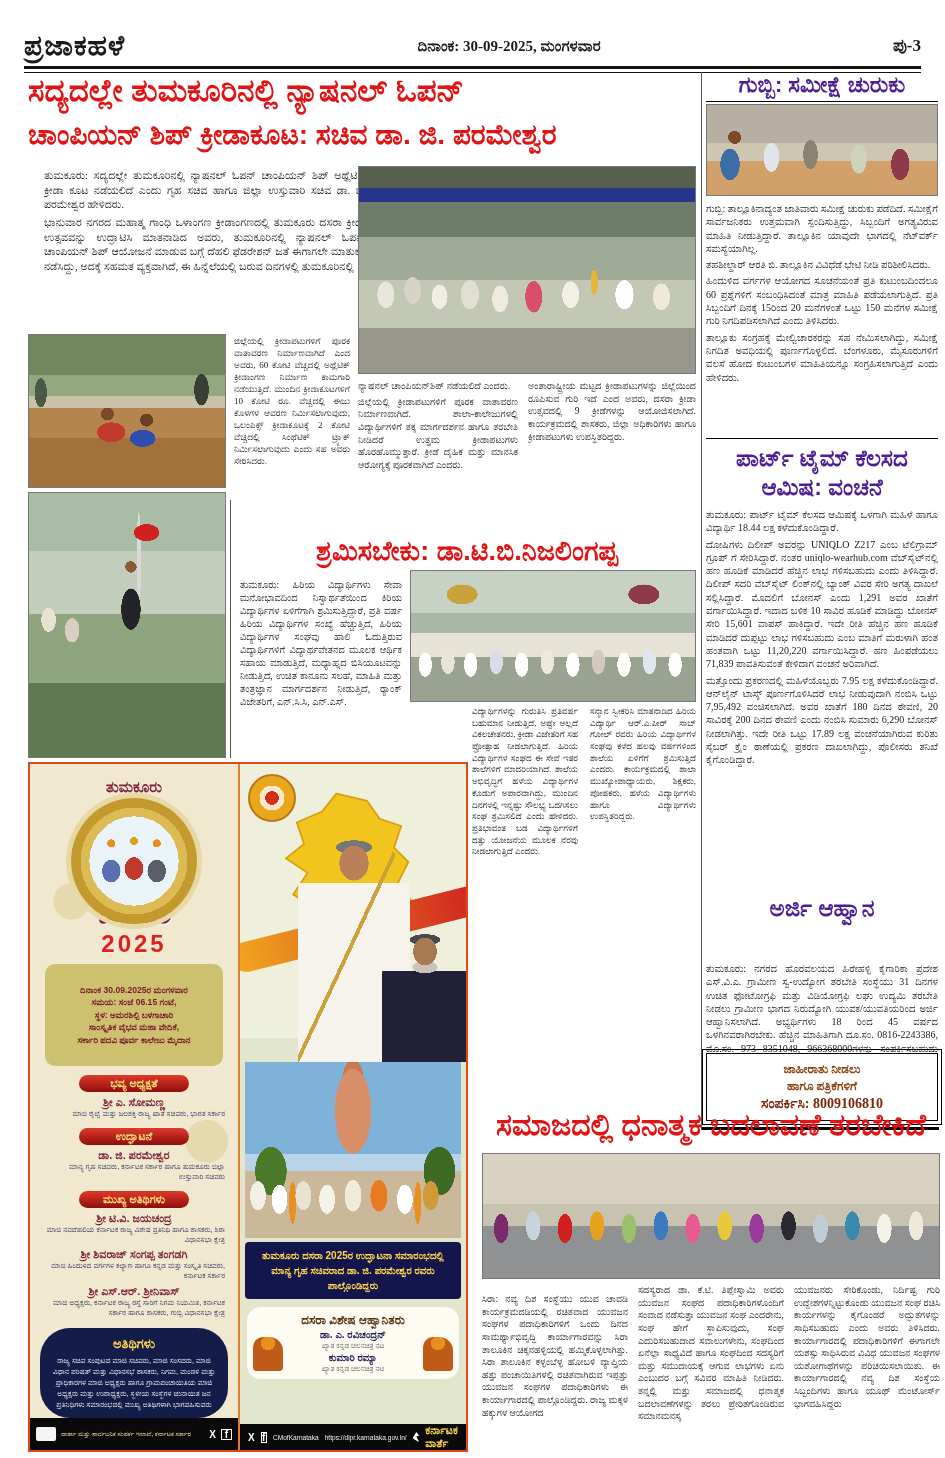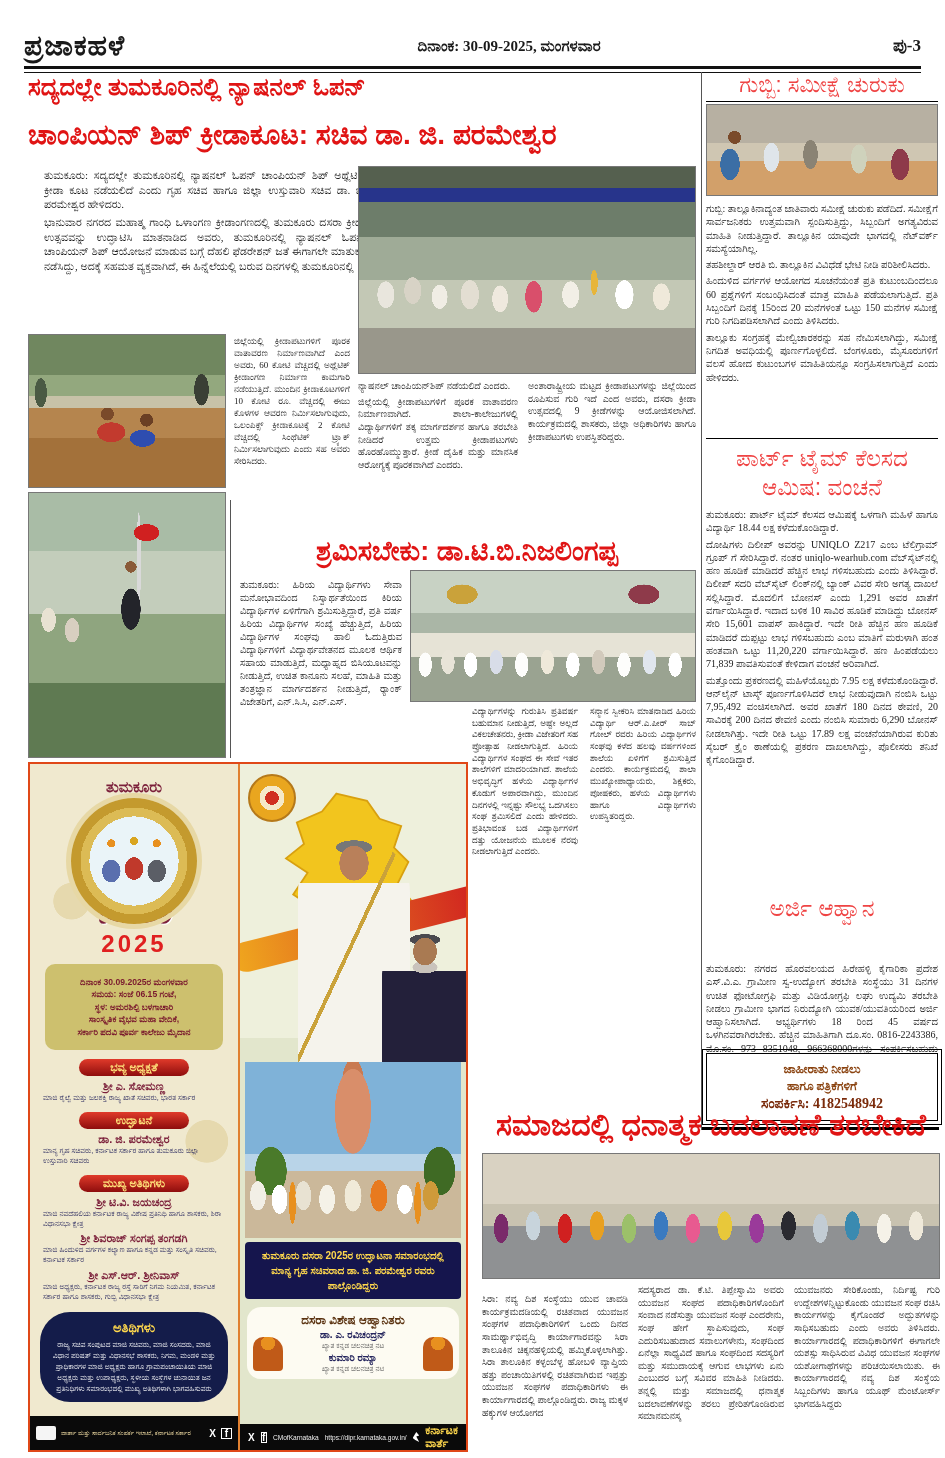--- a/index.html
+++ b/index.html
@@ -4,21 +4,21 @@
 <style>
   *{margin:0;padding:0;box-sizing:border-box}
   html,body{background:#e9e9e9}
   #page{position:relative;width:945px;height:1458px;background:#fff;margin:0 auto;
          font-family:"Liberation Serif",serif;color:#1a1a1a;overflow:hidden}
   .abs{position:absolute}
   .bt{font-size:9.5px;line-height:1.33;text-align:justify;overflow:hidden}
   .bt p{margin-bottom:3px}
   .rcol .bt{font-size:10px}
   .hl{color:#e01414;font-family:"Liberation Sans",sans-serif;font-weight:bold}
-  .blk{color:#ef4444;font-family:"Liberation Sans",sans-serif;font-weight:normal}
+  .blk{color:#4c1d95;font-family:"Liberation Sans",sans-serif;font-weight:bold}
   .ph{position:absolute;overflow:hidden;background-color:#999;border:1px solid #777}
   .vrule{position:absolute;width:1px;background:#555}
   .hrule{position:absolute;height:1px;background:#000}
   
   .mast{position:absolute;left:24px;right:24px;top:28px;height:36px;display:flex;align-items:center;justify-content:space-between}
   .mast .t{font-size:28px;font-weight:bold;letter-spacing:1px}
   .mast .d{font-size:15px;font-weight:bold}
   .mast .p{font-size:17px;font-weight:bold}
   .mastrule{position:absolute;left:24px;right:24px;top:66px;height:7px;border-top:3.5px solid #111;border-bottom:1.5px solid #111}
   
@@ -42,26 +42,26 @@
   .med .eles{position:absolute;inset:0;background:
        radial-gradient(13px 16px at 32% 58%, #5a6fae 70%, transparent 71%),
        radial-gradient(13px 16px at 50% 56%, #c0392b 70%, transparent 71%),
        radial-gradient(13px 16px at 68% 58%, #5b5e66 70%, transparent 71%),
        radial-gradient(5px 5px at 32% 36%, #e8901f 80%, transparent 81%),
        radial-gradient(5px 5px at 50% 34%, #d9a520 80%, transparent 81%),
        radial-gradient(5px 5px at 68% 36%, #e8901f 80%, transparent 81%);
        border-radius:50%}
   .dasara{color:#7b1f3a;font-weight:bold;font-size:36px;font-style:italic;margin-top:-34px;text-shadow:1px 1px 0 #fff;font-family:"Liberation Serif",serif}
   .yr{color:#e02020;font-weight:bold;font-size:24px;letter-spacing:3px;font-family:"Liberation Sans",sans-serif;line-height:1}
-  .detbox{width:178px;background:#cdc06e;border-radius:10px;margin-top:8px;padding:12px 6px;text-align:center}
+  .detbox{width:178px;background:#cdc06e;border-radius:10px;margin-top:8px;padding:20px 6px;text-align:center}
   .detbox div{color:#7a1a2e;font-weight:bold;font-size:8.6px;line-height:1.45;font-family:"Liberation Sans",sans-serif}
   .pill{min-width:110px;padding:2px 22px;border-radius:12px;background:linear-gradient(180deg,#e03a2a,#8e0d0d);
         color:#ffe27a;font-weight:bold;font-size:11px;text-align:center;margin-top:9px;font-family:"Liberation Sans",sans-serif}
   .nm{color:#7b1f3a;font-weight:bold;font-size:11px;margin-top:4px;text-align:center;font-family:"Liberation Sans",sans-serif}
-  .ds{color:#24245c;font-size:7.3px;line-height:1.35;text-align:left;width:182px;font-family:"Liberation Sans",sans-serif}
+  .ds{color:#24245c;font-size:7.3px;line-height:1.35;text-align:right;width:182px;font-family:"Liberation Sans",sans-serif}
   .guests{width:188px;background:#141c4a;border-radius:30px;margin-top:10px;padding:8px 10px;text-align:center}
   .guests .gt{color:#ffd84d;font-weight:bold;font-size:13px;margin-bottom:3px;font-family:"Liberation Sans",sans-serif}
   .guests .gx{color:#fff;font-size:7.4px;line-height:1.5;font-family:"Liberation Sans",sans-serif}
   .adfootL{margin-top:auto;width:100%;height:34px;background:#0a0a0a;display:flex;align-items:center;gap:5px;padding:0 6px}
   .adfootL .emb{width:20px;height:14px;background:#f5f5f5;border-radius:2px;flex:none}
   .adfootL .note{color:#ffe9ad;font-size:6.4px;line-height:1.3;flex:1;font-family:"Liberation Sans",sans-serif}
   .sicon{color:#fff;font-weight:bold;font-size:10px;font-family:"Liberation Sans",sans-serif}
   .fbox{border:1px solid #fff;width:11px;height:11px;display:flex;align-items:center;justify-content:center}
   .seal{position:absolute;left:8px;top:10px;width:48px;height:48px;border-radius:50%;border:2px solid #b5791a;
         background:radial-gradient(circle,#d03020 0 22%,#f5e9c8 22% 40%,#e9a61f 40% 100%)}
@@ -100,21 +100,21 @@
     <span class="t">ಪ್ರಜಾಕಹಳೆ</span>
     <span class="d">ದಿನಾಂಕ: 30-09-2025, ಮಂಗಳವಾರ</span>
     <span class="p">ಪು-3</span>
   </div>
   <div class="mastrule"></div>
 
   <div class="vrule" style="left:701px;top:72px;height:1058px"></div>
   <div class="vrule" style="left:230px;top:500px;height:258px"></div>
   <div class="hrule" style="left:702px;right:6px;top:1127px;height:3px"></div>
 
-  <div class="abs hl" style="left:28px;top:74px;width:668px;font-size:24px;line-height:1.1">ಸದ್ಯದಲ್ಲೇ ತುಮಕೂರಿನಲ್ಲಿ ನ್ಯಾಷನಲ್ ಓಪನ್</div>
+  <div class="abs hl" style="left:28px;top:74px;width:668px;font-size:31px;line-height:1.1">ಸದ್ಯದಲ್ಲೇ ತುಮಕೂರಿನಲ್ಲಿ ನ್ಯಾಷನಲ್ ಓಪನ್</div>
   <div class="abs hl" style="left:28px;top:118px;width:668px;font-size:28px;line-height:1.2">ಚಾಂಪಿಯನ್ ಶಿಪ್ ಕ್ರೀಡಾಕೂಟ: ಸಚಿವ ಡಾ. ಜಿ. ಪರಮೇಶ್ವರ</div>
 
   <div class="abs bt" style="left:44px;top:168px;width:322px;height:162px;font-size:11px">
     <p>ತುಮಕೂರು: ಸದ್ಯದಲ್ಲೇ ತುಮಕೂರಿನಲ್ಲಿ ನ್ಯಾಷನಲ್ ಓಪನ್ ಚಾಂಪಿಯನ್ ಶಿಪ್ ಅಥ್ಲೆಟಿಕ್ ಕ್ರೀಡಾ ಕೂಟ ನಡೆಯಲಿದೆ ಎಂದು ಗೃಹ ಸಚಿವ ಹಾಗೂ ಜಿಲ್ಲಾ ಉಸ್ತುವಾರಿ ಸಚಿವ ಡಾ. ಜಿ. ಪರಮೇಶ್ವರ ಹೇಳಿದರು.</p>
     <p>ಭಾನುವಾರ ನಗರದ ಮಹಾತ್ಮ ಗಾಂಧಿ ಒಳಾಂಗಣ ಕ್ರೀಡಾಂಗಣದಲ್ಲಿ ತುಮಕೂರು ದಸರಾ ಕ್ರೀಡಾ ಉತ್ಸವವನ್ನು ಉದ್ಘಾಟಿಸಿ ಮಾತನಾಡಿದ ಅವರು, ತುಮಕೂರಿನಲ್ಲಿ ನ್ಯಾಷನಲ್ ಓಪನ್ ಚಾಂಪಿಯನ್ ಶಿಪ್ ಆಯೋಜನೆ ಮಾಡುವ ಬಗ್ಗೆ ದೆಹಲಿ ಫೆಡರೇಶನ್ ಜತೆ ಈಗಾಗಲೇ ಮಾತುಕತೆ ನಡೆಸಿದ್ದು, ಅದಕ್ಕೆ ಸಹಮತ ವ್ಯಕ್ತವಾಗಿದೆ, ಈ ಹಿನ್ನೆಲೆಯಲ್ಲಿ ಬರುವ ದಿನಗಳಲ್ಲಿ ತುಮಕೂರಿನಲ್ಲಿ</p>
   </div>
 
   <div class="ph" style="left:358px;top:166px;width:338px;height:208px;background-image:
       radial-gradient(14px 22px at 8% 62%, #e9e6dd 60%, transparent 61%),
       radial-gradient(14px 22px at 16% 60%, #d8d3c6 60%, transparent 61%),
@@ -219,21 +219,21 @@
     </div>
 
     <div class="abs blk" style="left:706px;top:895px;width:232px;font-size:23px;text-align:center">ಅರ್ಜಿ ಆಹ್ವಾನ</div>
     <div class="abs bt" style="left:706px;top:962px;width:232px;height:118px">
       <p>ತುಮಕೂರು: ನಗರದ ಹೊರವಲಯದ ಹಿರೇಹಳ್ಳಿ ಕೈಗಾರಿಕಾ ಪ್ರದೇಶ ಎಸ್.ವಿ.ಎ. ಗ್ರಾಮೀಣ ಸ್ವ-ಉದ್ಯೋಗ ತರಬೇತಿ ಸಂಸ್ಥೆಯು 31 ದಿನಗಳ ಉಚಿತ ಫೋಟೋಗ್ರಫಿ ಮತ್ತು ವಿಡಿಯೋಗ್ರಫಿ ಲಘು ಉದ್ಯಮಿ ತರಬೇತಿ ನೀಡಲು ಗ್ರಾಮೀಣ ಭಾಗದ ನಿರುದ್ಯೋಗಿ ಯುವಕ/ಯುವತಿಯರಿಂದ ಅರ್ಜಿ ಆಹ್ವಾನಿಸಲಾಗಿದೆ. ಅಭ್ಯರ್ಥಿಗಳು 18 ರಿಂದ 45 ವರ್ಷದ ಒಳಗಿನವರಾಗಿರಬೇಕು. ಹೆಚ್ಚಿನ ಮಾಹಿತಿಗಾಗಿ ದೂ.ಸಂ. 0816-2243386, ಮೊ.ಸಂ. 973 8351048, 966368000ಗಳನ್ನು ಸಂಪರ್ಕಿಸಬಹುದು ಎಂದು ಸಂಸ್ಥೆಯ ನಿರ್ದೇಶಕರು ಪ್ರಕಟಣೆಯಲ್ಲಿ ತಿಳಿಸಿದ್ದಾರೆ.</p>
     </div>
 
     <div class="contact">
       <div>ಜಾಹೀರಾತು ನೀಡಲು</div>
       <div>ಹಾಗೂ ಪತ್ರಿಕೆಗಳಿಗೆ</div>
-      <div class="num">ಸಂಪರ್ಕಿಸಿ: 4182548942</div>
+      <div class="num">ಸಂಪರ್ಕಿಸಿ: 8009106810</div>
     </div>
   </div>
 
   <div class="abs hl" style="left:482px;top:1108px;width:458px;font-size:30px;text-align:center">ಸಮಾಜದಲ್ಲಿ ಧನಾತ್ಮಕ ಬದಲಾವಣೆ ತರಬೇಕಿದೆ</div>
 
   <div class="ph" style="left:482px;top:1153px;width:458px;height:126px;background-image:
       radial-gradient(12px 24px at 4% 60%, #7a2a6a 60%, transparent 61%),
       radial-gradient(12px 24px at 11% 58%, #c8d4dc 60%, transparent 61%),
       radial-gradient(12px 24px at 18% 60%, #d02020 60%, transparent 61%),
       radial-gradient(12px 24px at 25% 58%, #e8a020 60%, transparent 61%),

